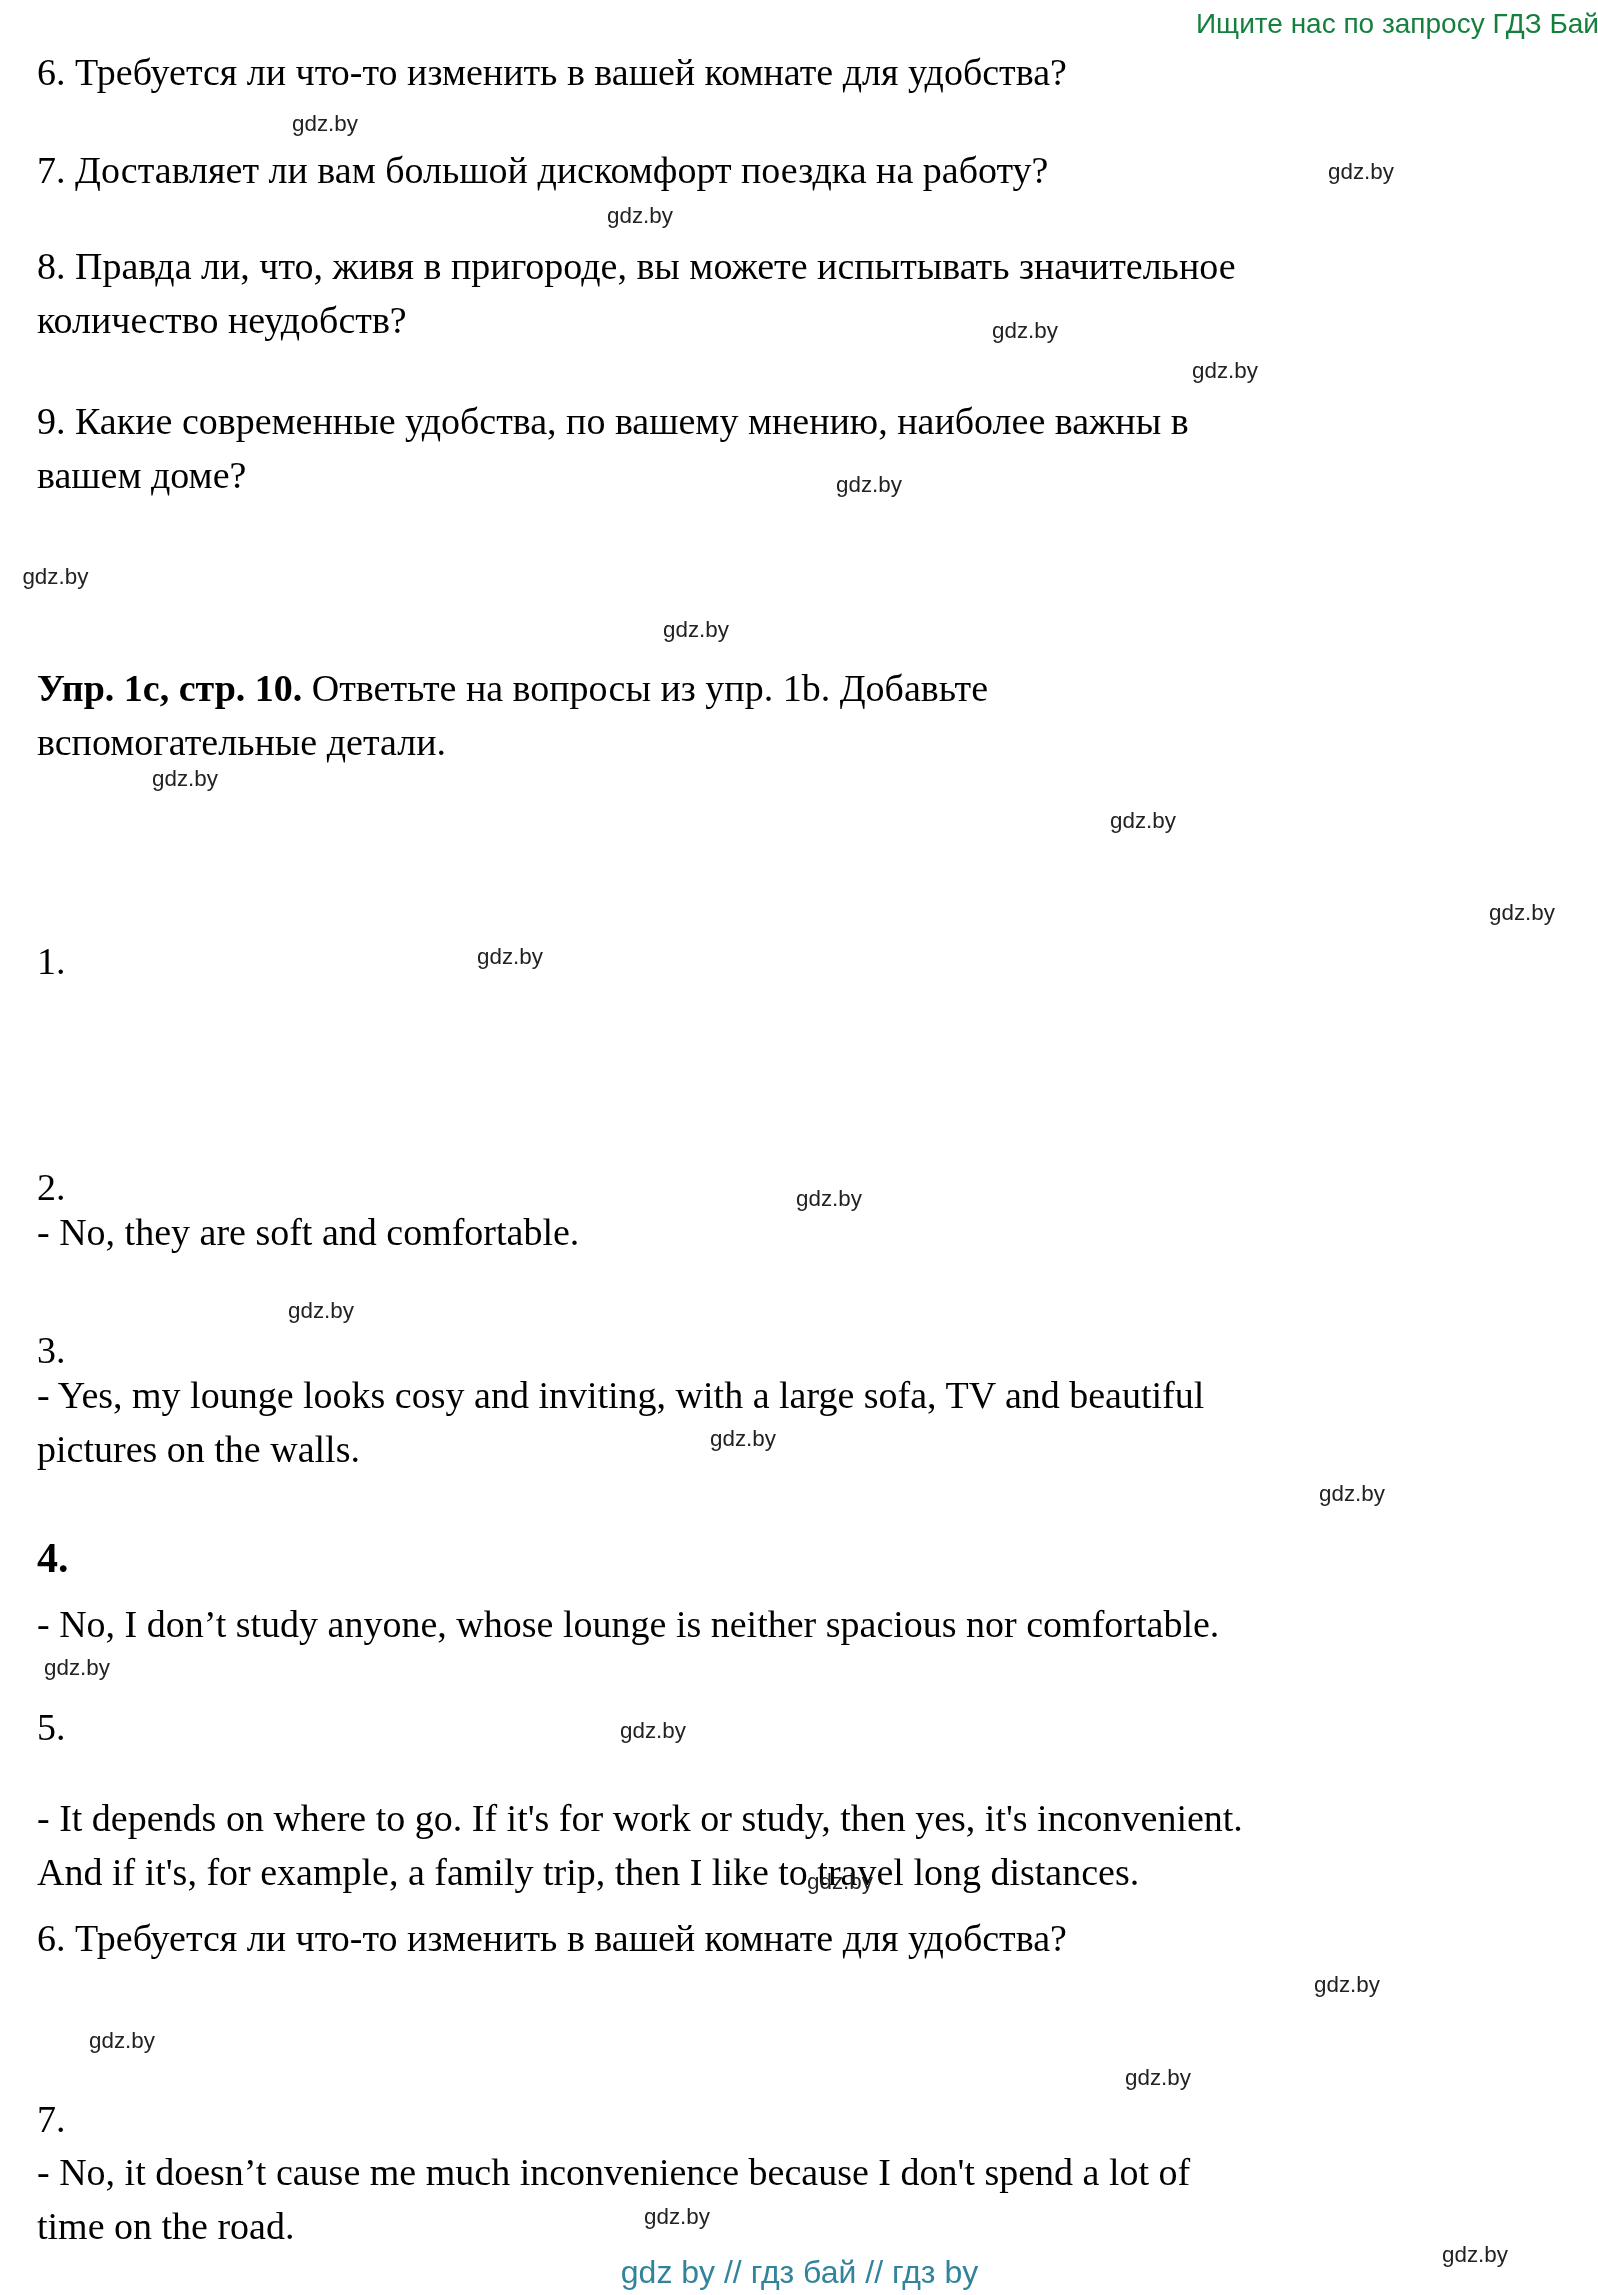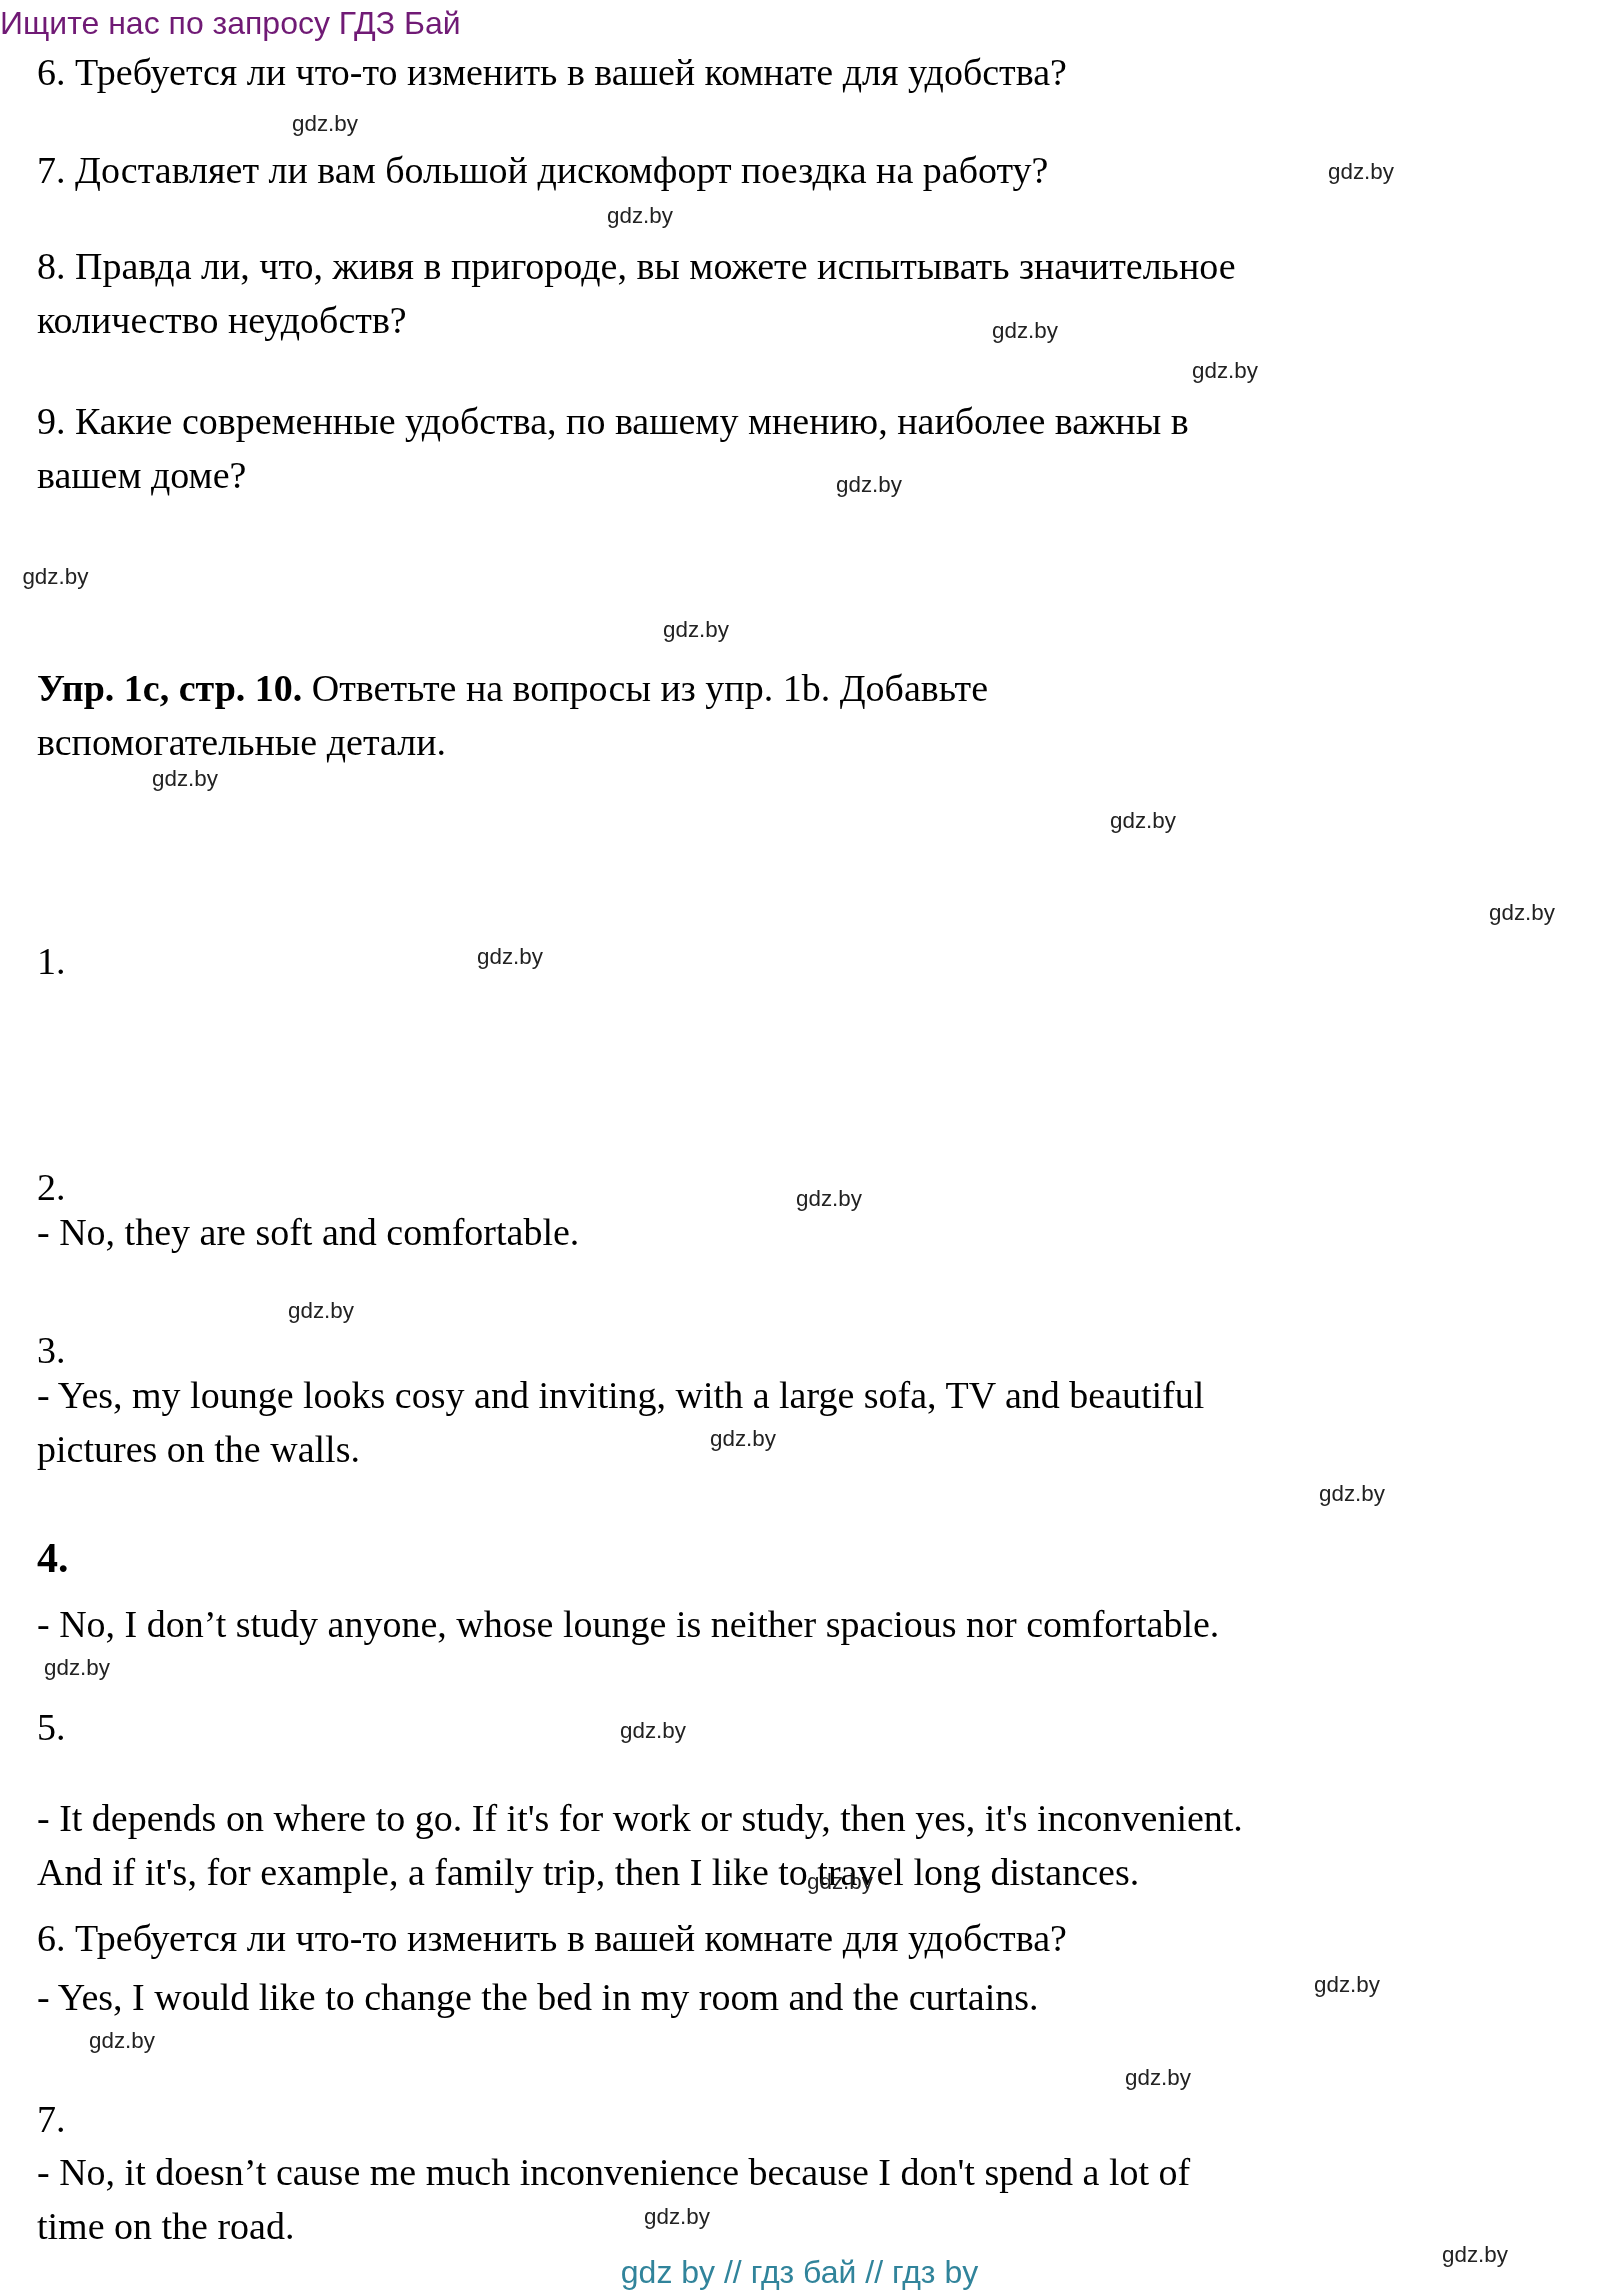--- a/index.html
+++ b/index.html
@@ -22,25 +22,25 @@
     color: #000000;
   }
   .bold { font-weight: bold; }
   .num { width: 160px; }
   .num4 { font-weight: bold; font-size: 42px; }
   .banner {
     position: absolute;
     top: 4.8px;
     left: 0;
     width: 100%;
-    text-align: left;
+    text-align: right;
     font-family: "Liberation Sans", sans-serif;
-    font-size: 32px;
+    font-size: 28px;
     line-height: 37px;
-    color: #701a75;
+    color: #15803d;
   }
   .footer {
     position: absolute;
     top: 2254px;
     left: 0;
     width: 100%;
     text-align: center;
     font-family: "Liberation Sans", sans-serif;
     font-size: 32px;
     color: #31849b;
@@ -82,21 +82,20 @@
 pictures on the walls.</div>
 
   <div class="block num num4" style="top:1531px">4.</div>
   <div class="block" style="top:1597px">- No, I don’t study anyone, whose lounge is neither spacious nor comfortable.</div>
 
   <div class="block num" style="top:1700px">5.</div>
   <div class="block" style="top:1791px">- It depends on where to go. If it's for work or study, then yes, it's inconvenient.
 And if it's, for example, a family trip, then I like to travel long distances.</div>
 
   <div class="block" style="top:1911px">6. Требуется ли что-то изменить в вашей комнате для удобства?</div>
-  <div class="block" style="top:1970px">- Yes, I would like to change the bed in my room and the curtains.</div>
 
   <div class="block num" style="top:2092px">7.</div>
   <div class="block" style="top:2145px">- No, it doesn’t cause me much inconvenience because I don't spend a lot of
 time on the road.</div>
 
   <span class="wm" style="left:292px;  top:112px">gdz.by</span>
   <span class="wm" style="left:1328px; top:160px">gdz.by</span>
   <span class="wm" style="left:607px;  top:204px">gdz.by</span>
   <span class="wm" style="left:992px; top:319px">gdz.by</span>
   <span class="wm" style="left:1192px; top:359px">gdz.by</span>

